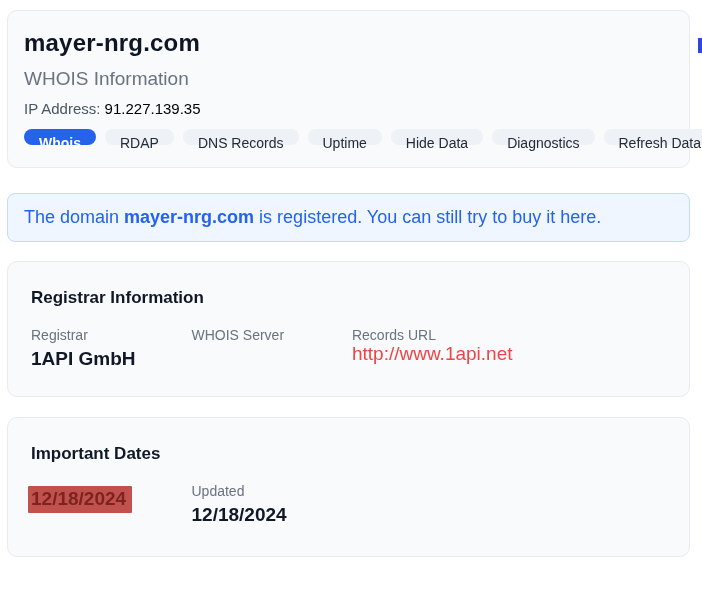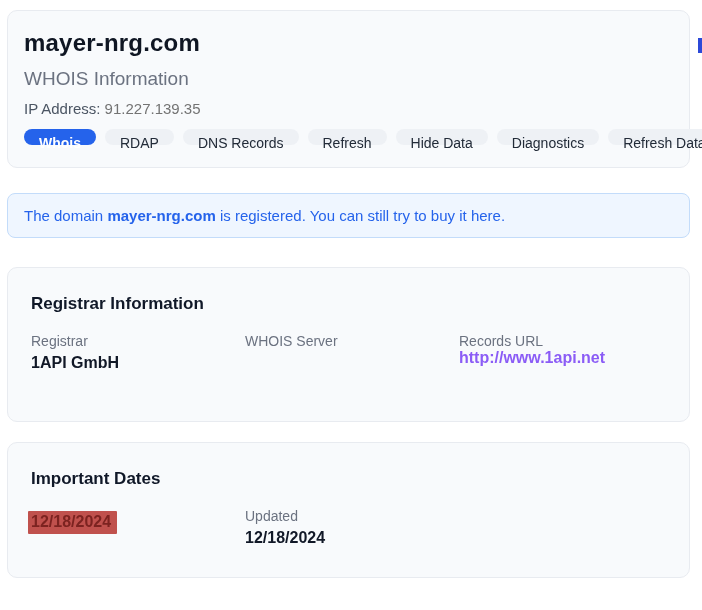--- a/index.html
+++ b/index.html
@@ -19,53 +19,53 @@
     padding: 16px;
   }
   
   .header-card { margin-top: 10px; padding: 16px 16px 22px 16px; }
   .domain-title {
     font-size: 24px; font-weight: 700; color: #0f1623;
     letter-spacing: .2px; margin-top: 2px;
   }
   .subtitle { font-size: 19px; color: #6b7280; margin-top: 11px; }
   .ip-row { font-size: 15px; color: #4b5563; margin-top: 10px; }
-  .ip-link { color: #737373; text-decoration: none; cursor: pointer; }
+  .ip-link { color: #000000; text-decoration: none; cursor: pointer; }
   .tabs { display: flex; gap: 9px; margin-top: 12px; }
   .tab {
     border: none; border-radius: 8px;
     background: #eef1f5; color: #222b38;
     font-family: "Liberation Sans", sans-serif;
     font-size: 14px; font-weight: 500;
     padding: 7px 15px; line-height: 14px; height: 16px;
     cursor: pointer; white-space: nowrap;
   }
   .tab.active { background: #2563eb; color: #ffffff; font-weight: 700; }
   
   .notice {
     margin: 25px 12px 0 7px;
     background: #eff6ff;
     border: 1px solid #c3dcfa;
     border-radius: 8px;
     padding: 13px 16px;
-    font-size: 15px;
+    font-size: 18px;
     color: #2563eb;
   }
   .notice b { font-weight: 700; }
   .notice .link { color: #2563eb; cursor: pointer; }
   
-  .info-card { margin-top: 29px; padding: 16px 16px 20px 16px; }
+  .info-card { margin-top: 19px; padding: 16px 16px 20px 16px; }
   .card-title { font-size: 17px; font-weight: 700; color: #101828; margin: 10px 0 0 7px; }
   .field-grid {
-    display: grid; grid-template-columns: 1fr 1fr 1fr;
+    display: grid; grid-template-columns: 1fr 1fr 1fr 1fr;
     row-gap: 23px; margin: 19px 0 6px 7px;
   }
   .field-label { font-size: 14px; color: #6b7280; }
-  .field-value { font-size: 16px; font-weight: 600; color: #111827; margin-top: 5px; }
-  .field-value.link { color: #8b5cf6; font-weight: 700; cursor: pointer; }
+  .field-value { font-size: 19px; font-weight: 600; color: #111827; margin-top: 5px; }
+  .field-value.link { color: #ef4444; font-weight: 400; cursor: pointer; }
   .hl-red {
     display: inline-block;
     background: #c0514d;
     color: #7c2320;
     padding: 2px 6px 3px 3px;
     margin: -2px -6px -3px -3px;
     border-radius: 1px;
   }
   
   .edge-artifact {
@@ -78,21 +78,21 @@
 <body>
 
 <div class="card header-card">
   <div class="domain-title">mayer-nrg.com</div>
   <div class="subtitle">WHOIS Information</div>
   <div class="ip-row"><span>IP Address: </span><a class="ip-link">91.227.139.35</a></div>
   <div class="tabs">
     <button class="tab active">Whois</button>
     <button class="tab">RDAP</button>
     <button class="tab">DNS Records</button>
-    <button class="tab">Refresh</button>
+    <button class="tab">Uptime</button>
     <button class="tab">Hide Data</button>
     <button class="tab">Diagnostics</button>
     <button class="tab">Refresh Data</button>
   </div>
 </div>
 
 <div class="notice">
   <span>The domain </span><b>mayer-nrg.com</b><span> is registered. You can still try to buy it </span><a class="link">here</a><span>.</span>
 </div>
 

